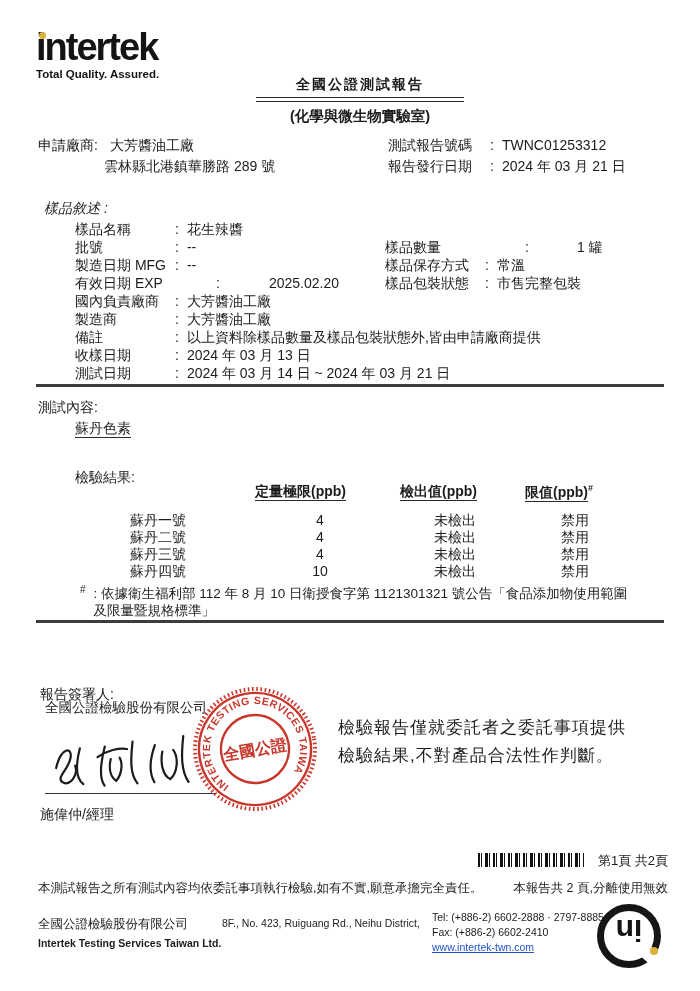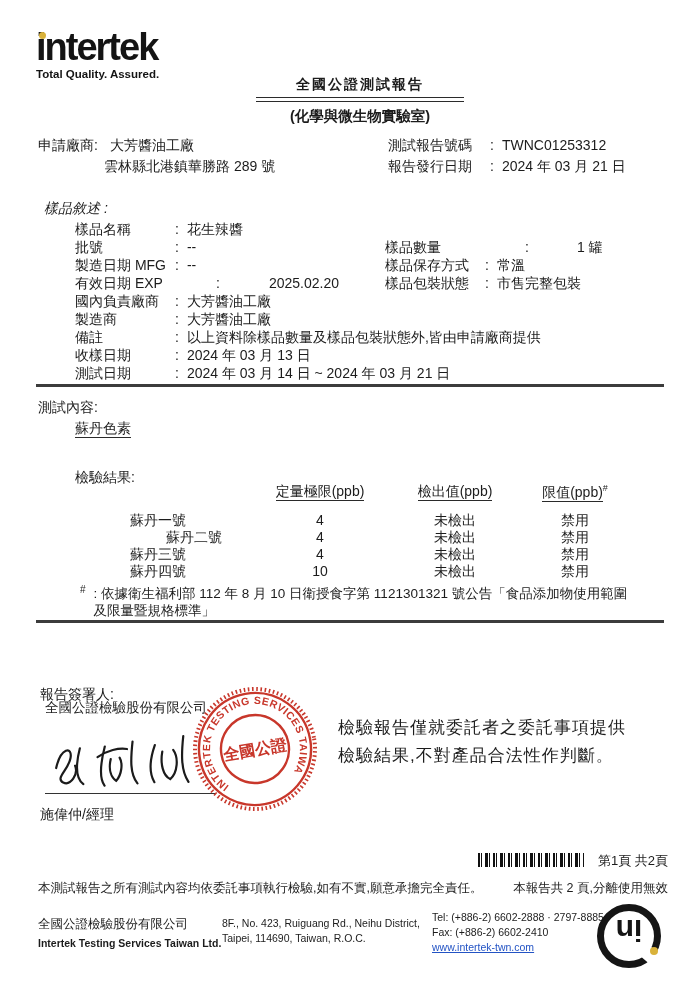--- a/index.html
+++ b/index.html
@@ -20,21 +20,21 @@
   .doc-subtitle{font-size:14.5px;font-weight:700;margin-top:5px;}
 
   .lbl100{width:100px;flex:0 0 auto;}
   .lbl102{width:102px;flex:0 0 auto;}
   .colon{flex:0 0 auto;}
   .val{margin-left:8px;}
 
   .section-line{left:36px;width:628px;height:2.5px;background:#3c3c3c;}
 
   .u{border-bottom:1px solid #2a2a2a;padding-bottom:1px;}
-  .th{font-weight:400;text-align:center;}
+  .th{font-weight:700;text-align:left;}
   .cell{text-align:center;}
 
   .footnote{display:flex;width:575px;line-height:17px;font-size:13.5px;}
   .fn-mark{font-size:10px;position:relative;top:-4px;flex:0 0 auto;}
   .fn-text{margin-left:8px;width:545px;}
 
   .sig-line{border-top:1.5px solid #333;width:170px;}
 
   .stamp{width:130px;height:130px;transform:rotate(-10deg);}
 
@@ -171,21 +171,21 @@
   </div>
   <div class="abs th" style="left:525px;top:483px;width:100px;">
     <span class="u">限值(ppb)</span><sup style="font-size:9px;">#</sup>
   </div>
 
   <div class="abs" style="left:130px;top:512px;"><span>蘇丹一號</span></div>
   <div class="abs cell" style="left:255px;top:512px;width:130px;">4</div>
   <div class="abs cell" style="left:400px;top:512px;width:110px;">未檢出</div>
   <div class="abs cell" style="left:525px;top:512px;width:100px;">禁用</div>
 
-  <div class="abs" style="left:130px;top:529px;margin-left:36px;"><span>蘇丹二號</span></div>
+  <div class="abs" style="left:130px;top:529px;"><span>蘇丹二號</span></div>
   <div class="abs cell" style="left:255px;top:529px;width:130px;">4</div>
   <div class="abs cell" style="left:400px;top:529px;width:110px;">未檢出</div>
   <div class="abs cell" style="left:525px;top:529px;width:100px;">禁用</div>
 
   <div class="abs" style="left:130px;top:546px;"><span>蘇丹三號</span></div>
   <div class="abs cell" style="left:255px;top:546px;width:130px;">4</div>
   <div class="abs cell" style="left:400px;top:546px;width:110px;">未檢出</div>
   <div class="abs cell" style="left:525px;top:546px;width:100px;">禁用</div>
 
   <div class="abs" style="left:130px;top:563px;"><span>蘇丹四號</span></div>
@@ -242,21 +242,20 @@
 
   <div class="abs statement" style="left:38px;top:880px;">本測試報告之所有測試內容均依委託事項執行檢驗,如有不實,願意承擔完全責任。</div>
   <div class="abs statement" style="right:32px;top:880px;">本報告共 2 頁,分離使用無效</div>
 
   <div class="abs" style="left:38px;top:916px;">
     <div class="ft-zh">全國公證檢驗股份有限公司</div>
     <div class="ft-en" style="margin-top:4px;">Intertek Testing Services Taiwan Ltd.</div>
   </div>
   <div class="abs" style="left:222px;top:913px;">
     <div class="ft-sm" style="margin-top:3px;">8F., No. 423, Ruiguang Rd., Neihu District,</div>
-    <div class="ft-sm">Taipei, 114690, Taiwan, R.O.C.</div>
   </div>
   <div class="abs" style="left:432px;top:910px;">
     <div class="ft-sm">Tel: (+886-2) 6602-2888 · 2797-8885</div>
     <div class="ft-sm">Fax: (+886-2) 6602-2410</div>
     <div class="ft-sm link">www.intertek-twn.com</div>
   </div>
   <div class="abs roundel" style="left:597px;top:904px;">
     <span class="roundel-in">in</span>
     <div class="roundel-gap"></div>
     <div class="roundel-dot"></div>

